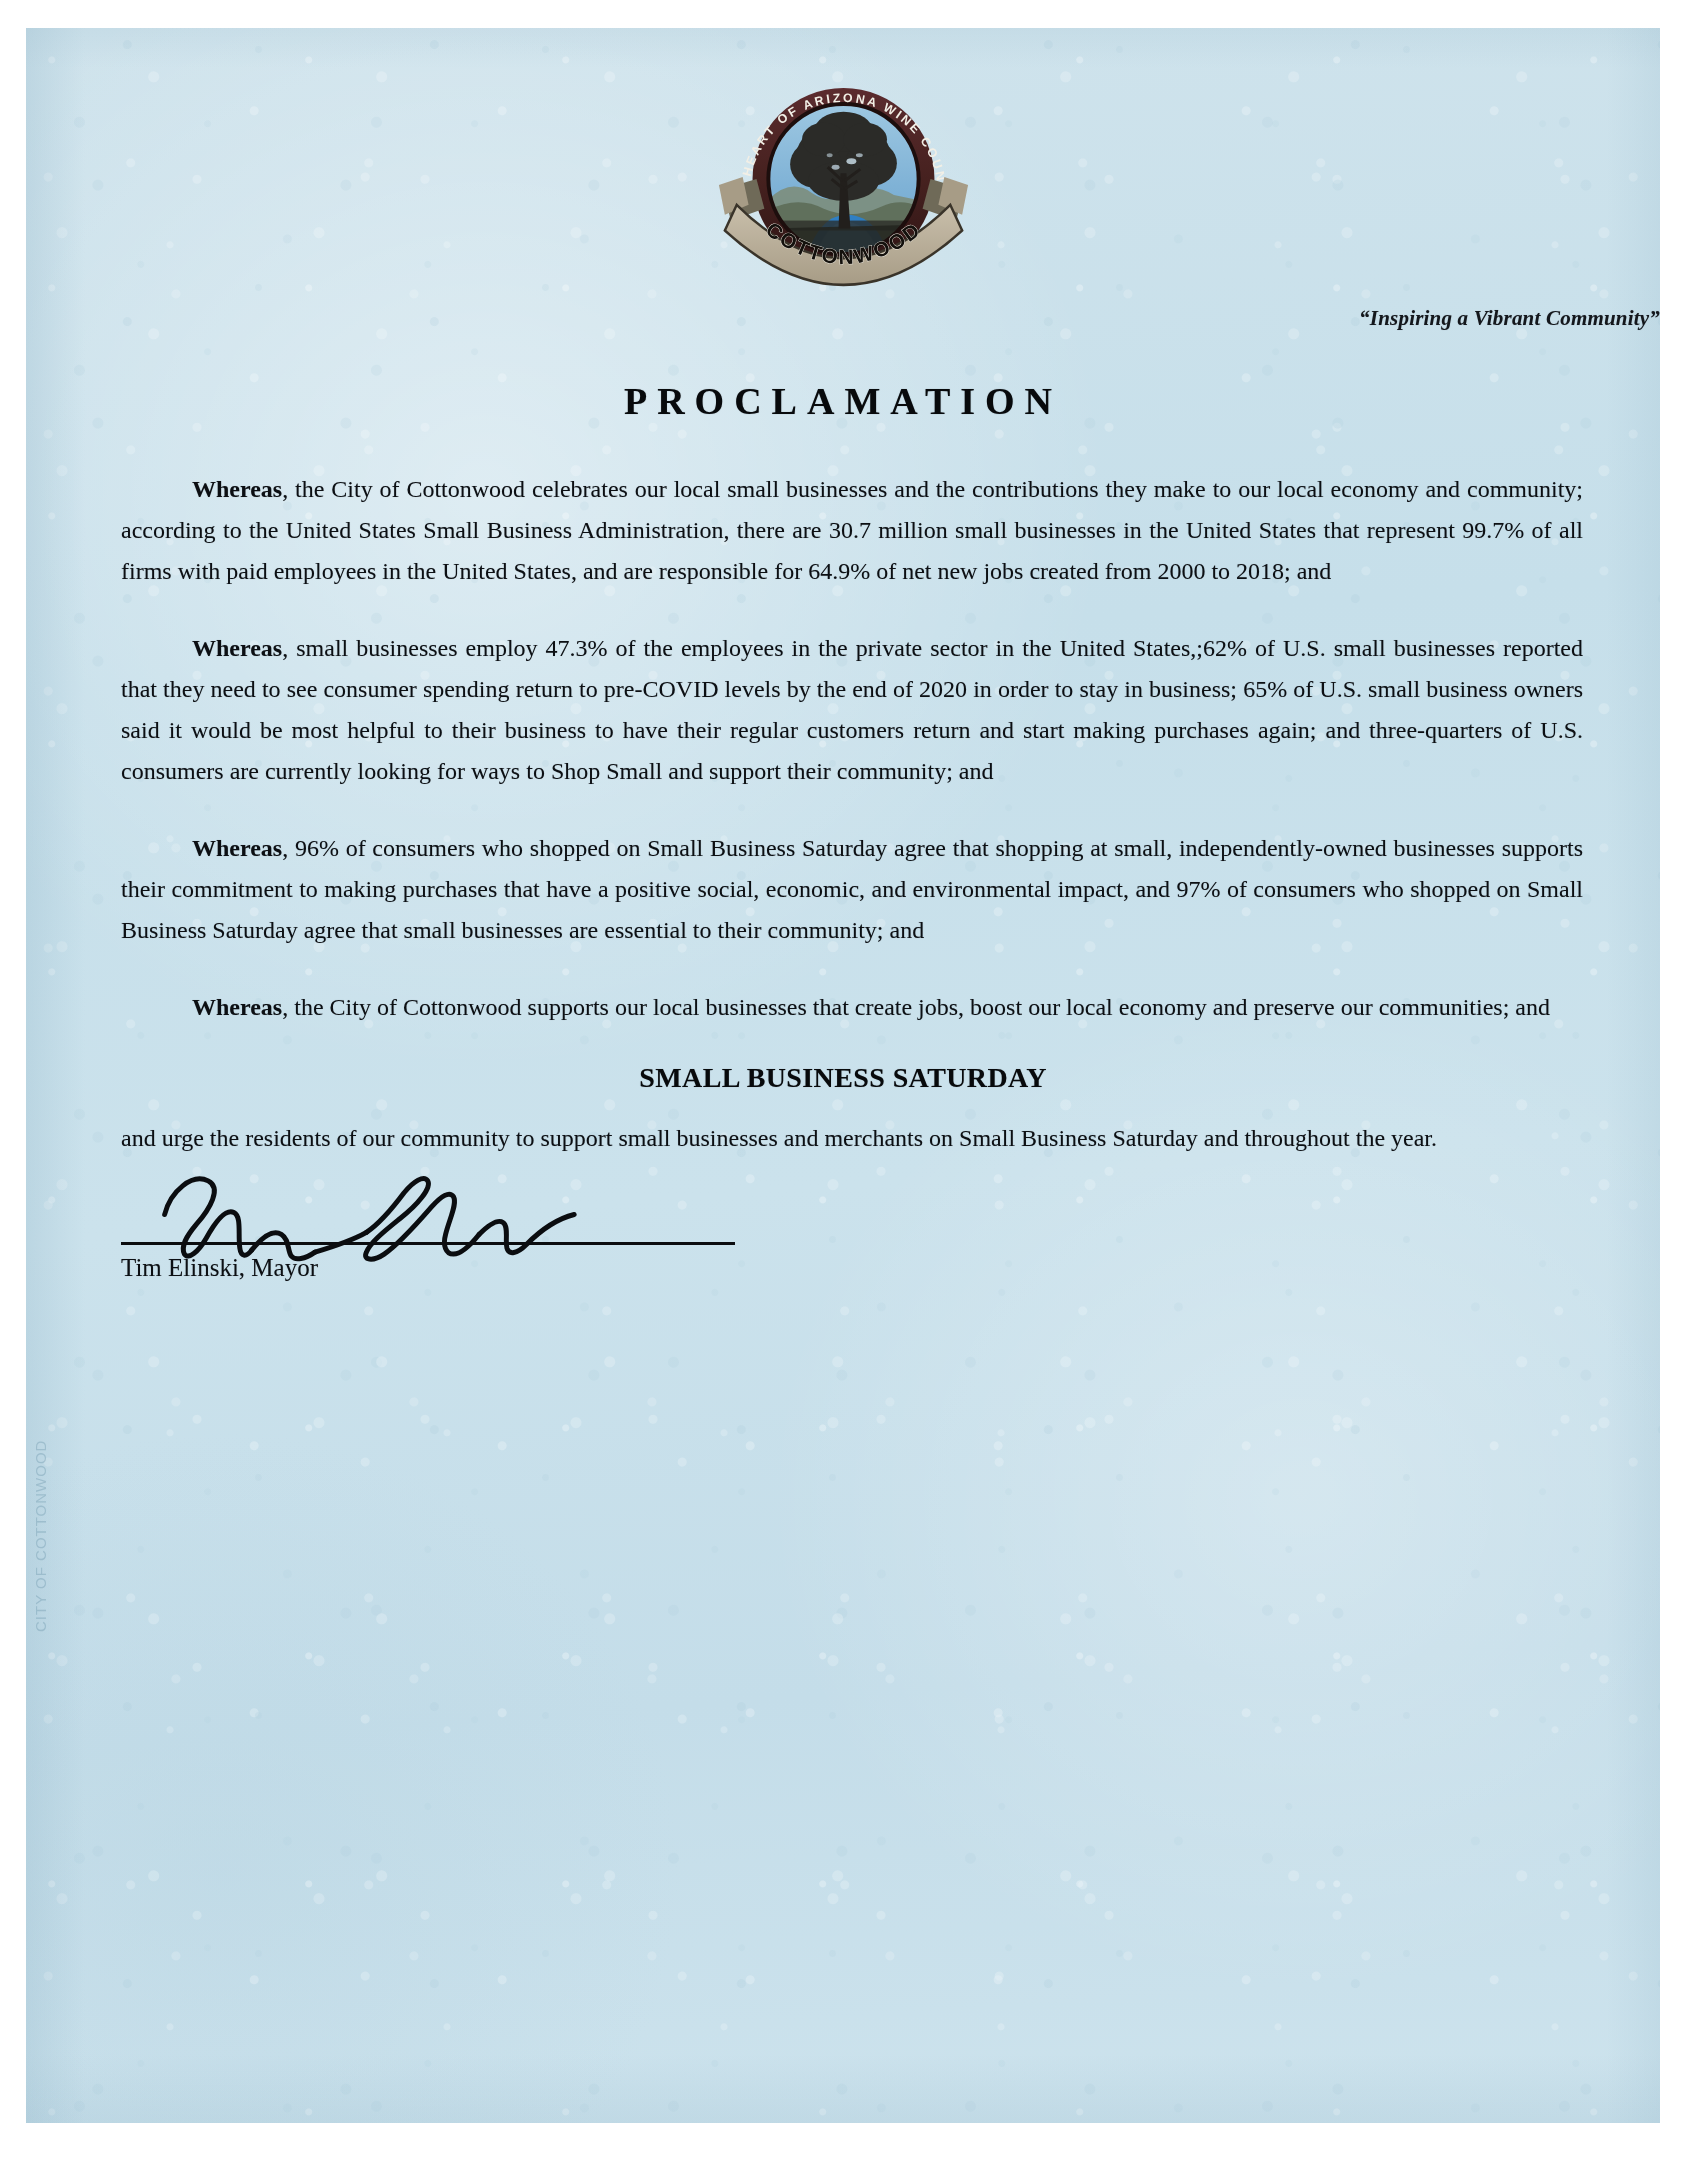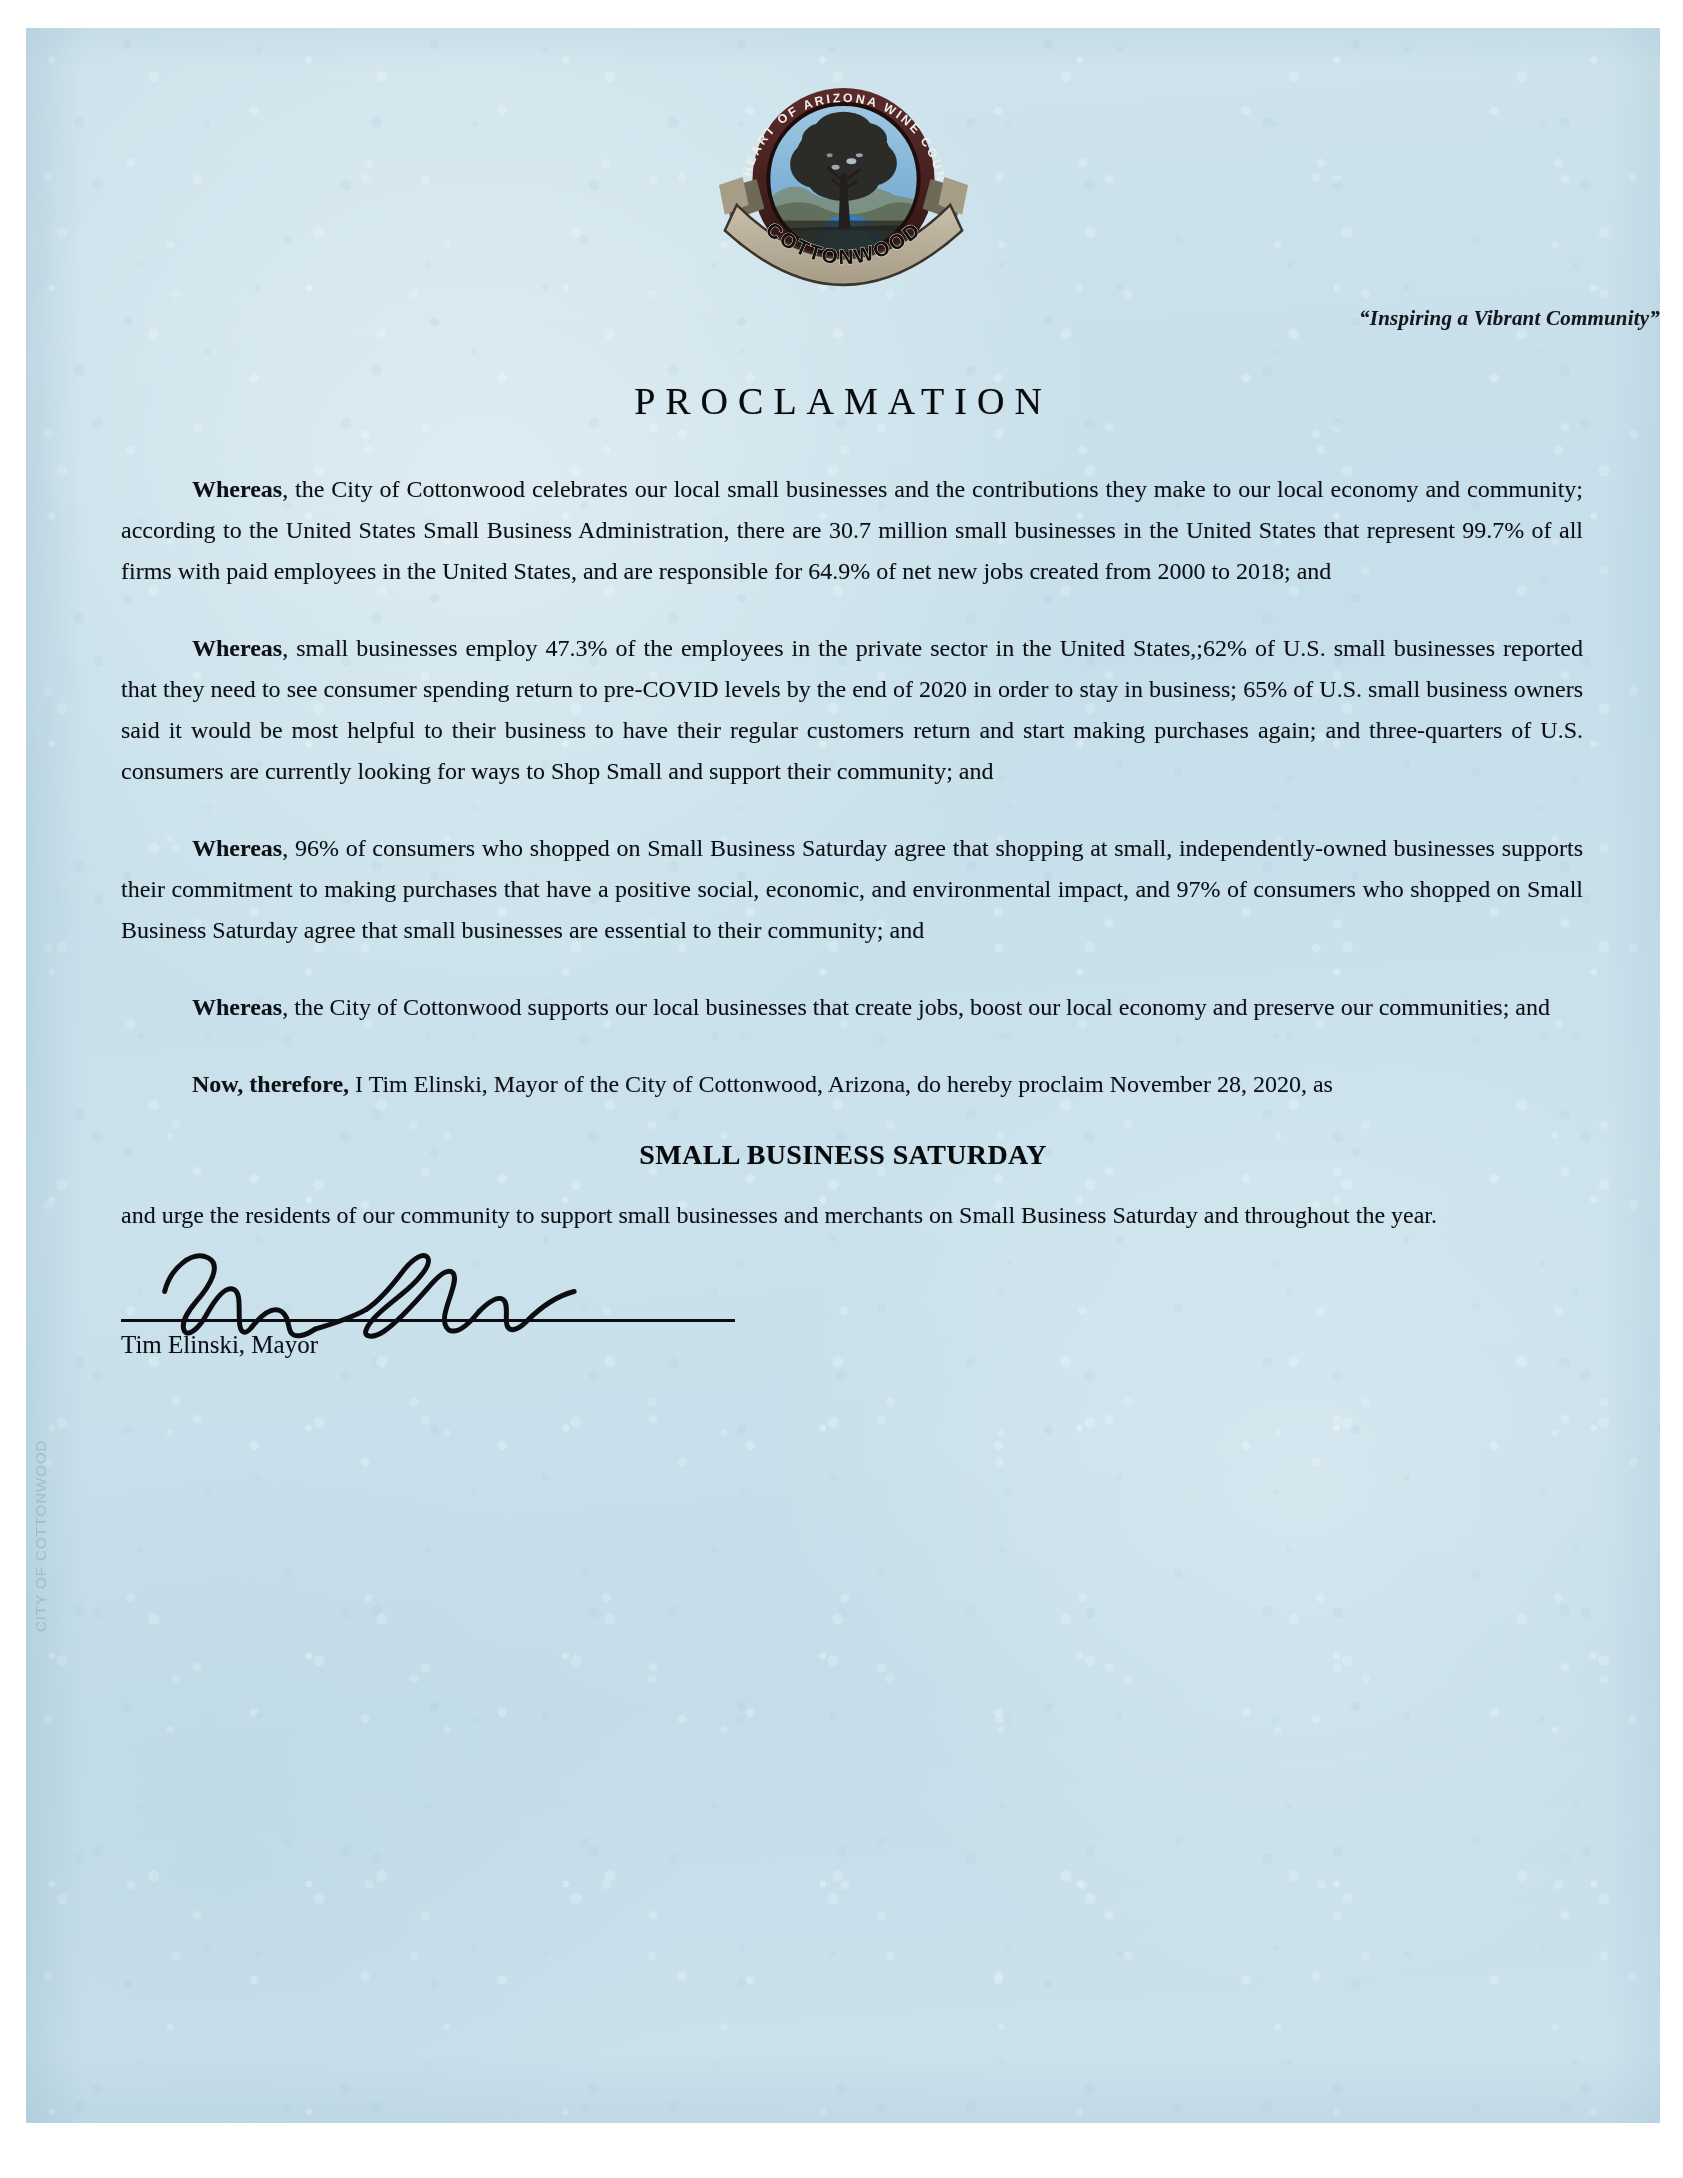--- a/index.html
+++ b/index.html
@@ -112,21 +112,21 @@
     margin-top: 4px;
     letter-spacing: 0.2px;
     font-family: "Liberation Serif", "DejaVu Serif", serif;
     text-shadow: 0 0 1px rgba(30,40,50,0.25);
   }
 
   
   .proclamation-title {
     text-align: center;
     font-size: 38px;
-    font-weight: normal;
+    font-weight: bold;
     letter-spacing: 10px;
     color: #080a0c;
     margin: 48px 0 11px 0;
     font-family: "Liberation Serif", "DejaVu Serif", serif;
     text-shadow: 0 0 1px rgba(20,28,36,0.35);
   }
   .event-title {
     text-align: center;
     font-size: 28px;
     font-weight: bold;
@@ -293,23 +293,20 @@
       <p class="para">
         <span class="lead">Whereas</span><span>, 96% of consumers who shopped on Small Business Saturday agree that shopping at small, independently-owned businesses supports their commitment to making purchases that have a positive social, economic, and environmental impact, and 97% of consumers who shopped on Small Business Saturday agree that small businesses are essential to their community; and</span>
       </p>
 
 
       <p class="para flush">
         <span class="lead">Whereas</span><span>, the City of Cottonwood supports our local businesses that create jobs, boost our local economy and preserve our communities; and</span>
       </p>
 
 
-      <p class="para flush">
-        <span class="lead">Now, therefore,</span><span> I Tim Elinski, Mayor of the City of Cottonwood, Arizona, do hereby proclaim November 28, 2020, as</span>
-      </p>
     </div>
 
     <h2 class="event-title">SMALL BUSINESS SATURDAY</h2>
 
     <div class="body-copy">
       <p class="para closing">and urge the residents of our community to support small businesses and merchants on Small Business Saturday and throughout the year.</p>
     </div>
 
     <div class="signature-block">
       <svg class="signature-mark" viewBox="0 0 560 120">

